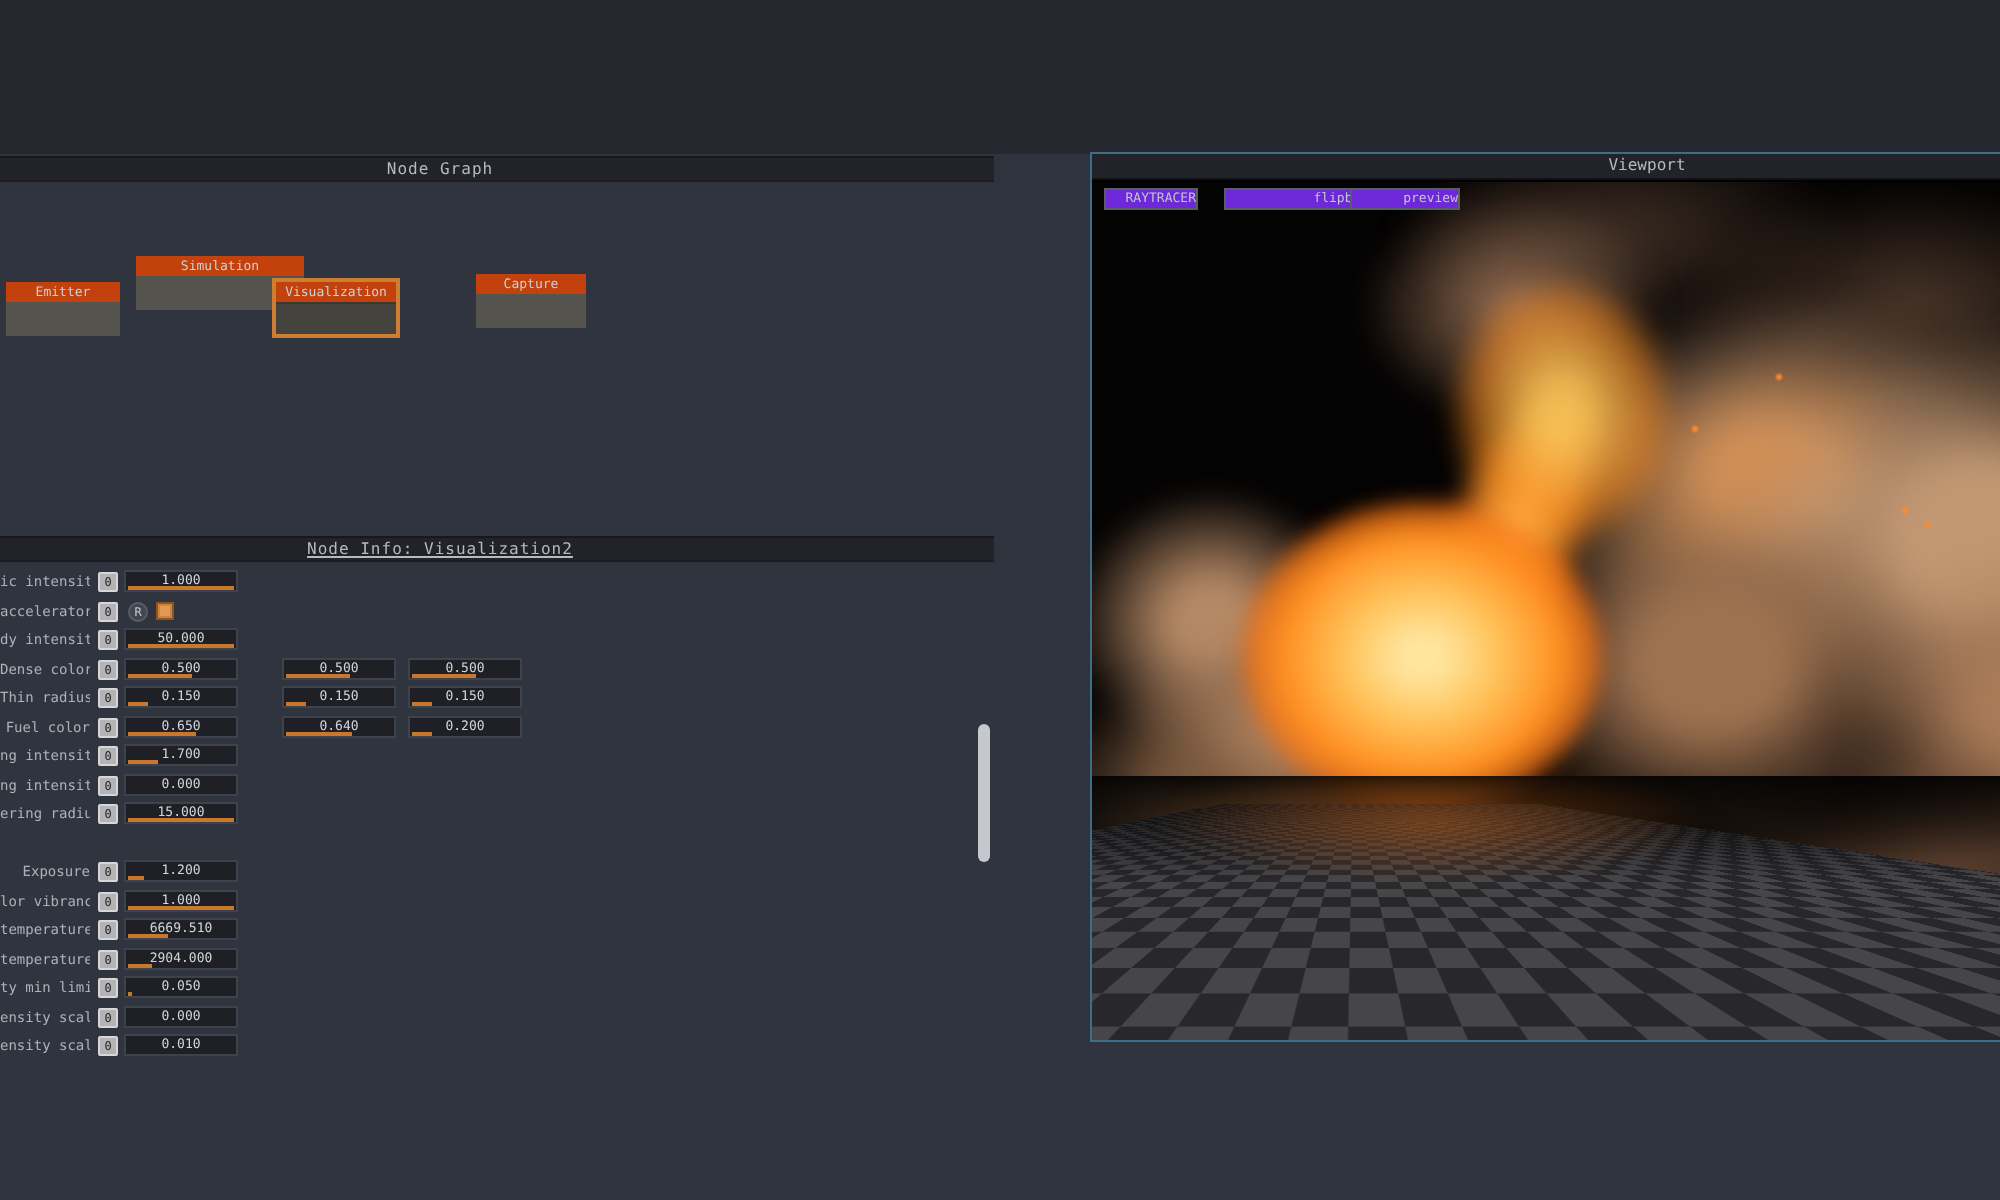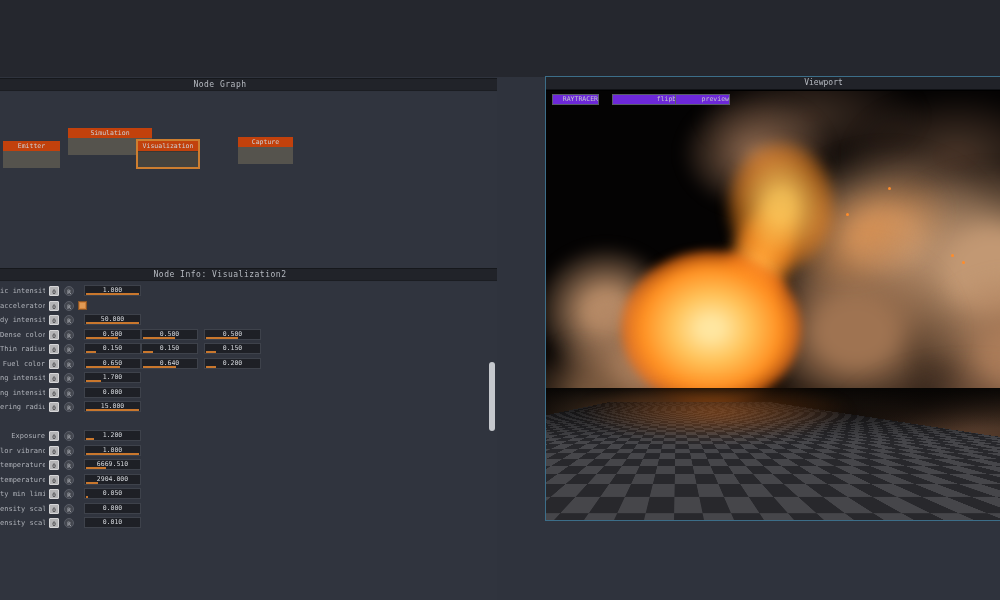--- a/index.html
+++ b/index.html
@@ -21,34 +21,34 @@
               text-align:center;white-space:nowrap;overflow:hidden;}
   .node-body{height:17px;}
   .node-0{left:3px;top:49px;width:57px;}
   .node-1{left:68px;top:36px;width:84px;}
   .node-2{left:138px;top:49px;width:60px;}
   .node-3{left:238px;top:45px;width:55px;}
   .node.selected{border:2px solid #cd7e30;background:#45433e;margin:-2px 0 0 -2px;}
   .node.selected .node-body{height:15px;background:#45433e;border-top:1px solid #3a3833;}
 
   
-  #ni-head{left:0;top:268px;width:497px;padding-right:57px;box-sizing:border-box;}
+  #ni-head{left:0;top:268px;width:497px;padding-right:57px;box-sizing:border-box;text-decoration:underline;}
   #ni-body{position:absolute;left:0;top:282px;width:497px;height:318px;background:#30343e;}
   .prow{position:absolute;left:0;height:14px;width:497px;}
   .plabel{position:absolute;left:0;top:2px;width:45px;text-align:right;color:#aeb1b8;
           font-size:7px;white-space:nowrap;overflow:hidden;}
   .mbtn{position:absolute;top:1px;width:10px;height:10px;box-sizing:border-box;font-size:6px;
         line-height:9px;text-align:center;border-radius:1px;}
   .mbtn.a{left:49px;background:#b4b4b6;color:#26262a;border:1px solid #d6d6d8;}
   .mbtn.b{left:64px;background:#43464e;color:#c6c9cf;border:1px solid #585c66;}
   .pfield{position:absolute;top:0px;width:57px;height:11px;background:#1e2026;
           border:1px solid #3e424b;box-sizing:border-box;color:#d3d6db;font-size:6.5px;
           line-height:9px;text-align:center;}
   .pfield .fill{position:absolute;left:1px;bottom:0px;height:2px;background:#c9772d;}
-  .col0{left:84px}.col1{left:141px}.col2{left:204px}
+  .col0{left:62px}.col1{left:141px}.col2{left:204px}
   .pcheck{position:absolute;left:78px;top:1px;width:9px;height:9px;background:#d0813a;
           border:1px solid #8a5526;box-sizing:border-box;}
   .pcheck i{position:absolute;left:1px;top:1px;right:1px;bottom:1px;background:#e09a55;display:block;}
   #scrollthumb{position:absolute;left:489px;top:362px;width:6px;height:69px;background:#c5c8cd;
           border-radius:3px;}
 
   
   #vp{position:absolute;left:497px;top:76px;width:503px;height:445px;box-sizing:border-box;
       border:1px solid #3c6e89;border-right:none;background:#000;margin-left:48px;}
   #vp-head{left:0;top:0;width:502px;padding-left:53px;box-sizing:border-box;position:absolute;

